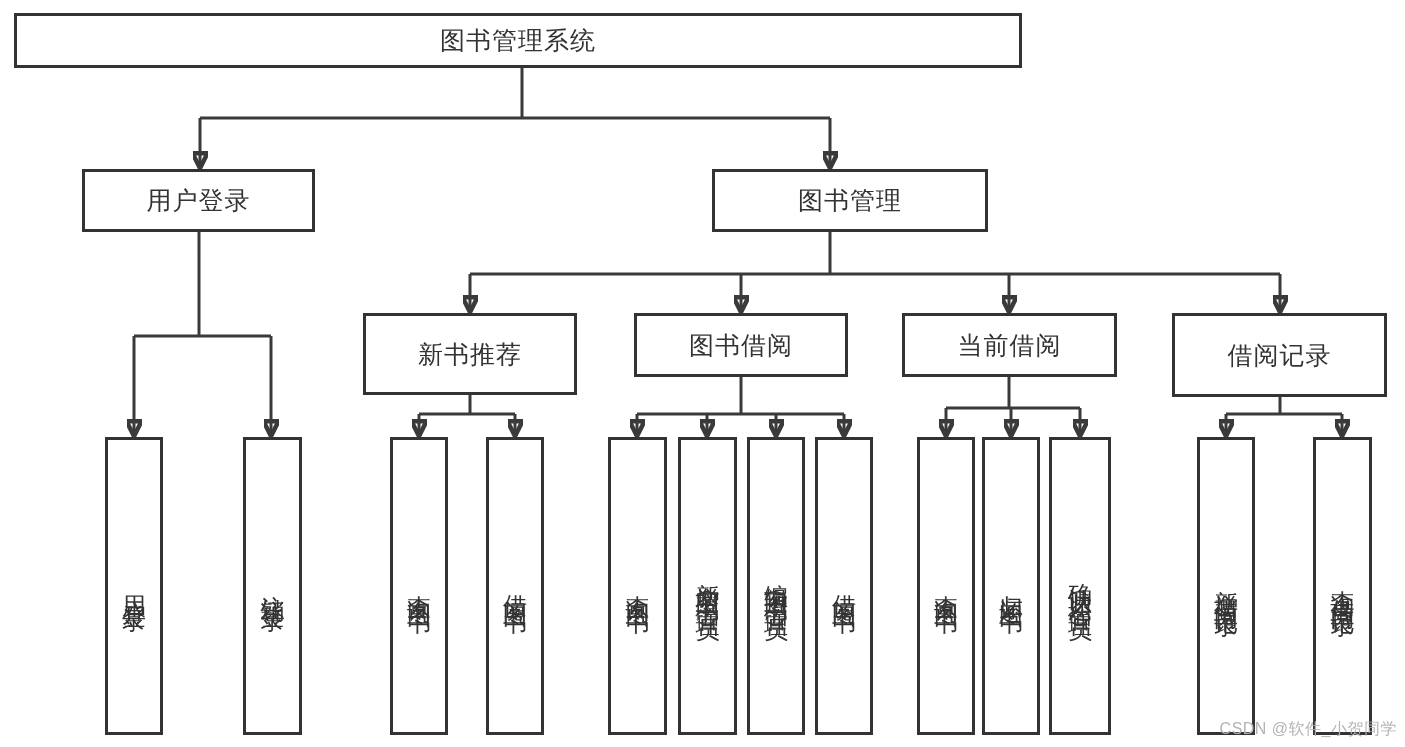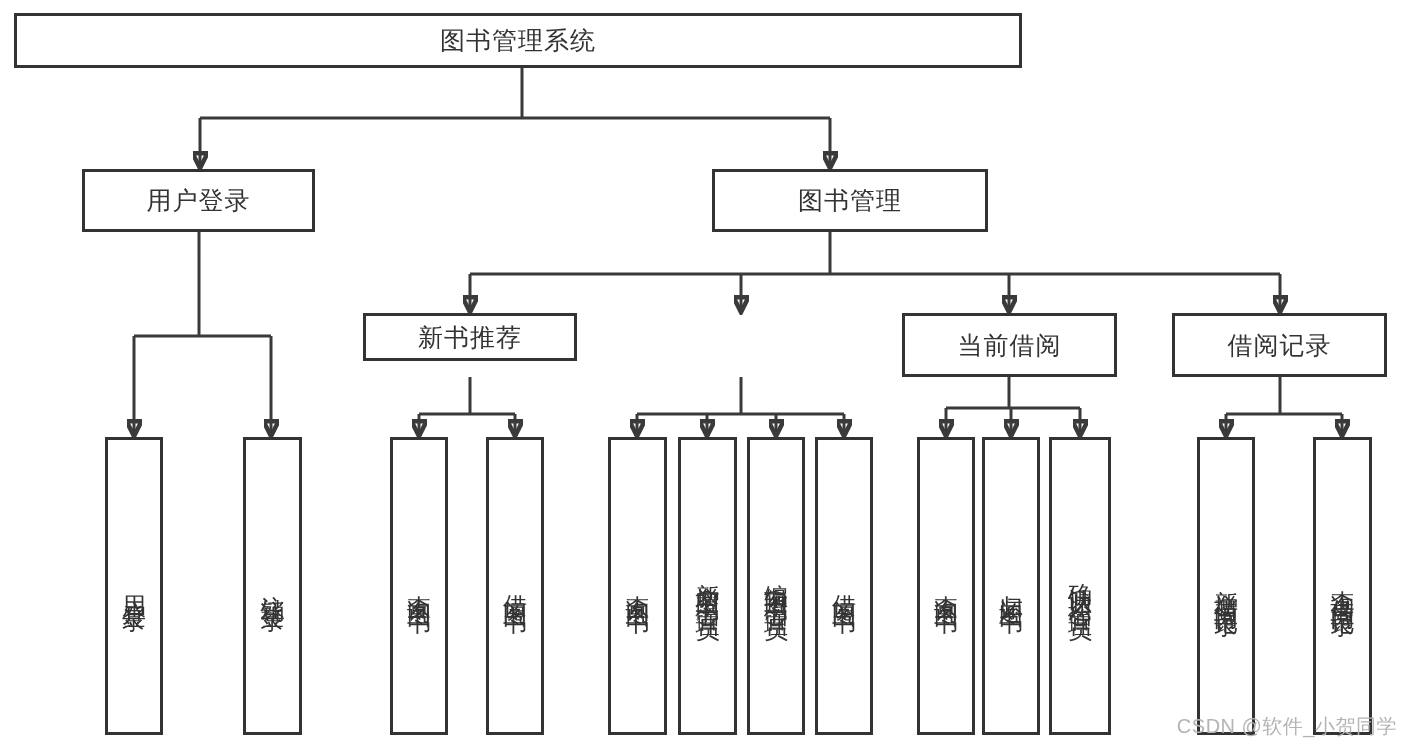--- a/index.html
+++ b/index.html
@@ -57,21 +57,21 @@
     text-orientation:mixed;
     font-size:24px;
     letter-spacing:5px;
     white-space:nowrap;
     line-height:1;
   }
   .watermark{
     position:absolute;
     right:8px;
     bottom:7px;
-    font-size:20px;
+    font-size:16px;
     color:var(--watermark-color);
     letter-spacing:0.5px;
     white-space:nowrap;
     z-index:5;
   }
 </style>
 </head>
 <body>
 
 <div class="canvas">
@@ -128,27 +128,30 @@
     <span class="lbl">图书管理系统</span>
   </div>
 
   <div class="node" style="left:82px;top:169px;width:233px;height:63px;">
     <span class="lbl">用户登录</span>
   </div>
   <div class="node" style="left:712px;top:169px;width:276px;height:63px;">
     <span class="lbl">图书管理</span>
   </div>
 
-  <div class="node" style="left:363px;top:313px;width:214px;height:48px;">
+  <div class="node" style="left:363px;top:313px;width:214px;height:82px;">
     <span class="lbl">新书推荐</span>
+  </div>
+  <div class="node" style="left:634px;top:313px;width:214px;height:64px;">
+    <span class="lbl">图书借阅</span>
   </div>
   <div class="node" style="left:902px;top:313px;width:215px;height:64px;justify-content:center;">
     <span class="lbl">当前借阅</span>
   </div>
-  <div class="node" style="left:1172px;top:313px;width:215px;height:64px;">
+  <div class="node" style="left:1172px;top:313px;width:215px;height:84px;">
     <span class="lbl">借阅记录</span>
   </div>
 
   <div class="node leaf" style="left:105px;top:437px;width:58px;height:298px;">
     <span class="lbl">用户登录</span>
   </div>
   <div class="node leaf" style="left:243px;top:437px;width:59px;height:298px;">
     <span class="lbl">注销登录</span>
   </div>
 

